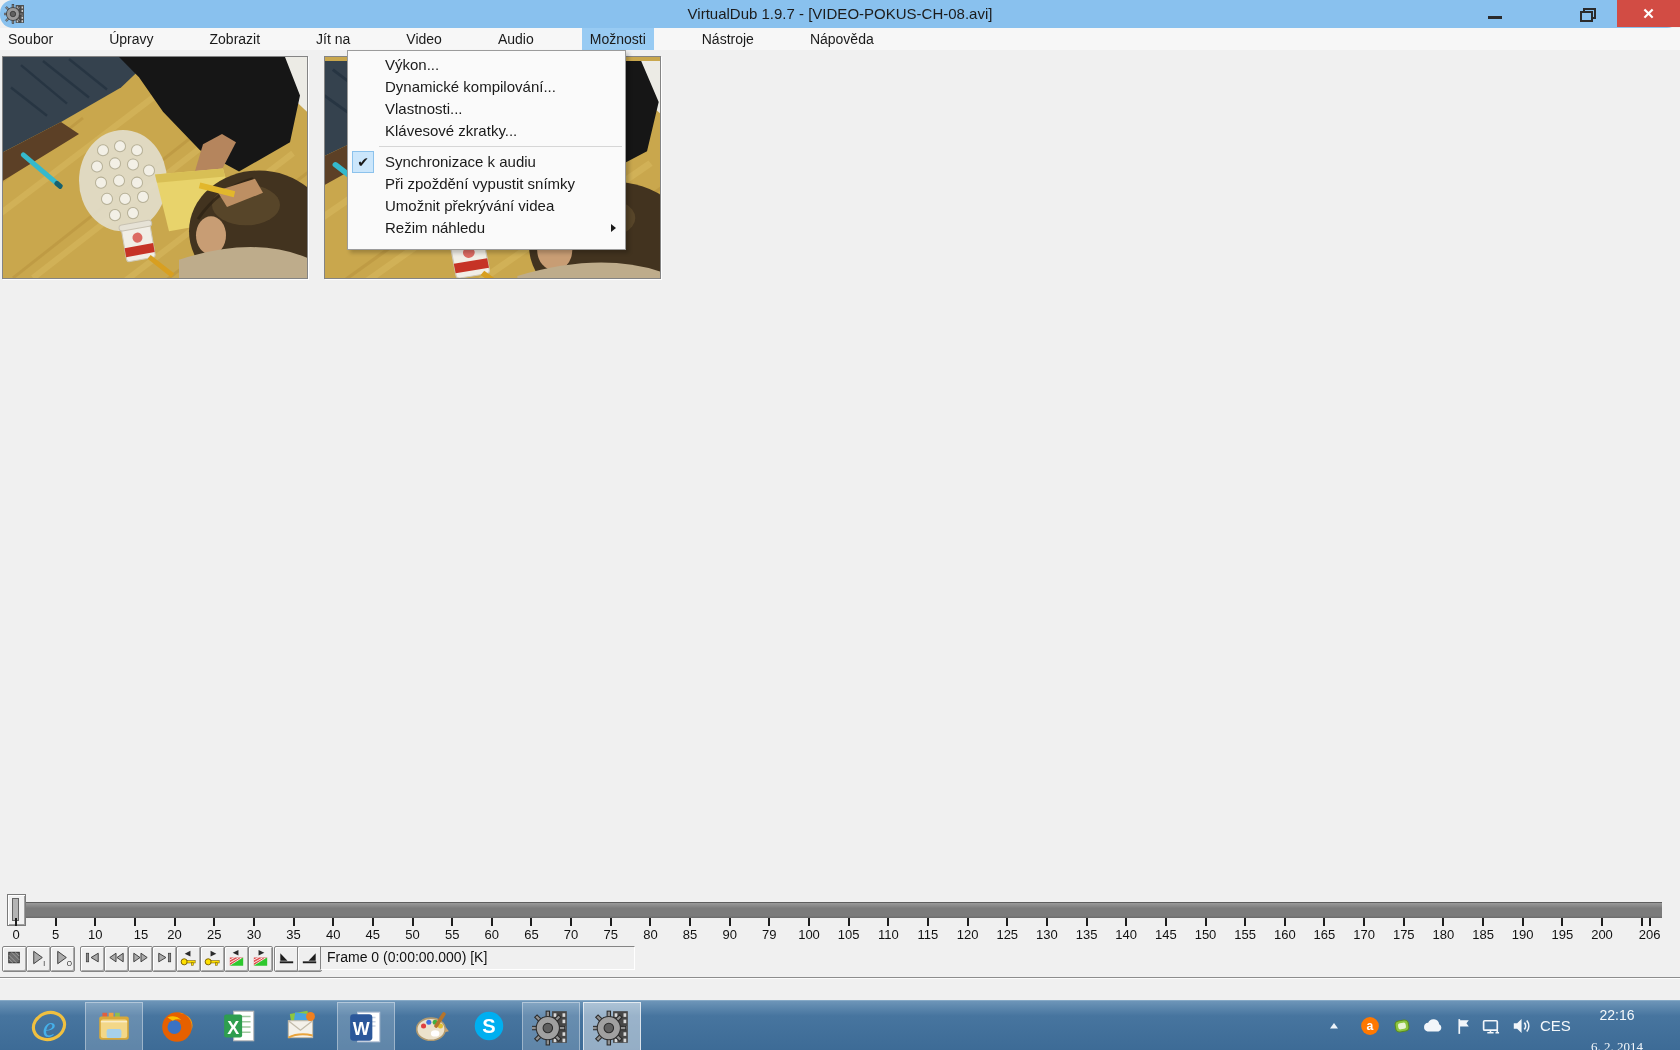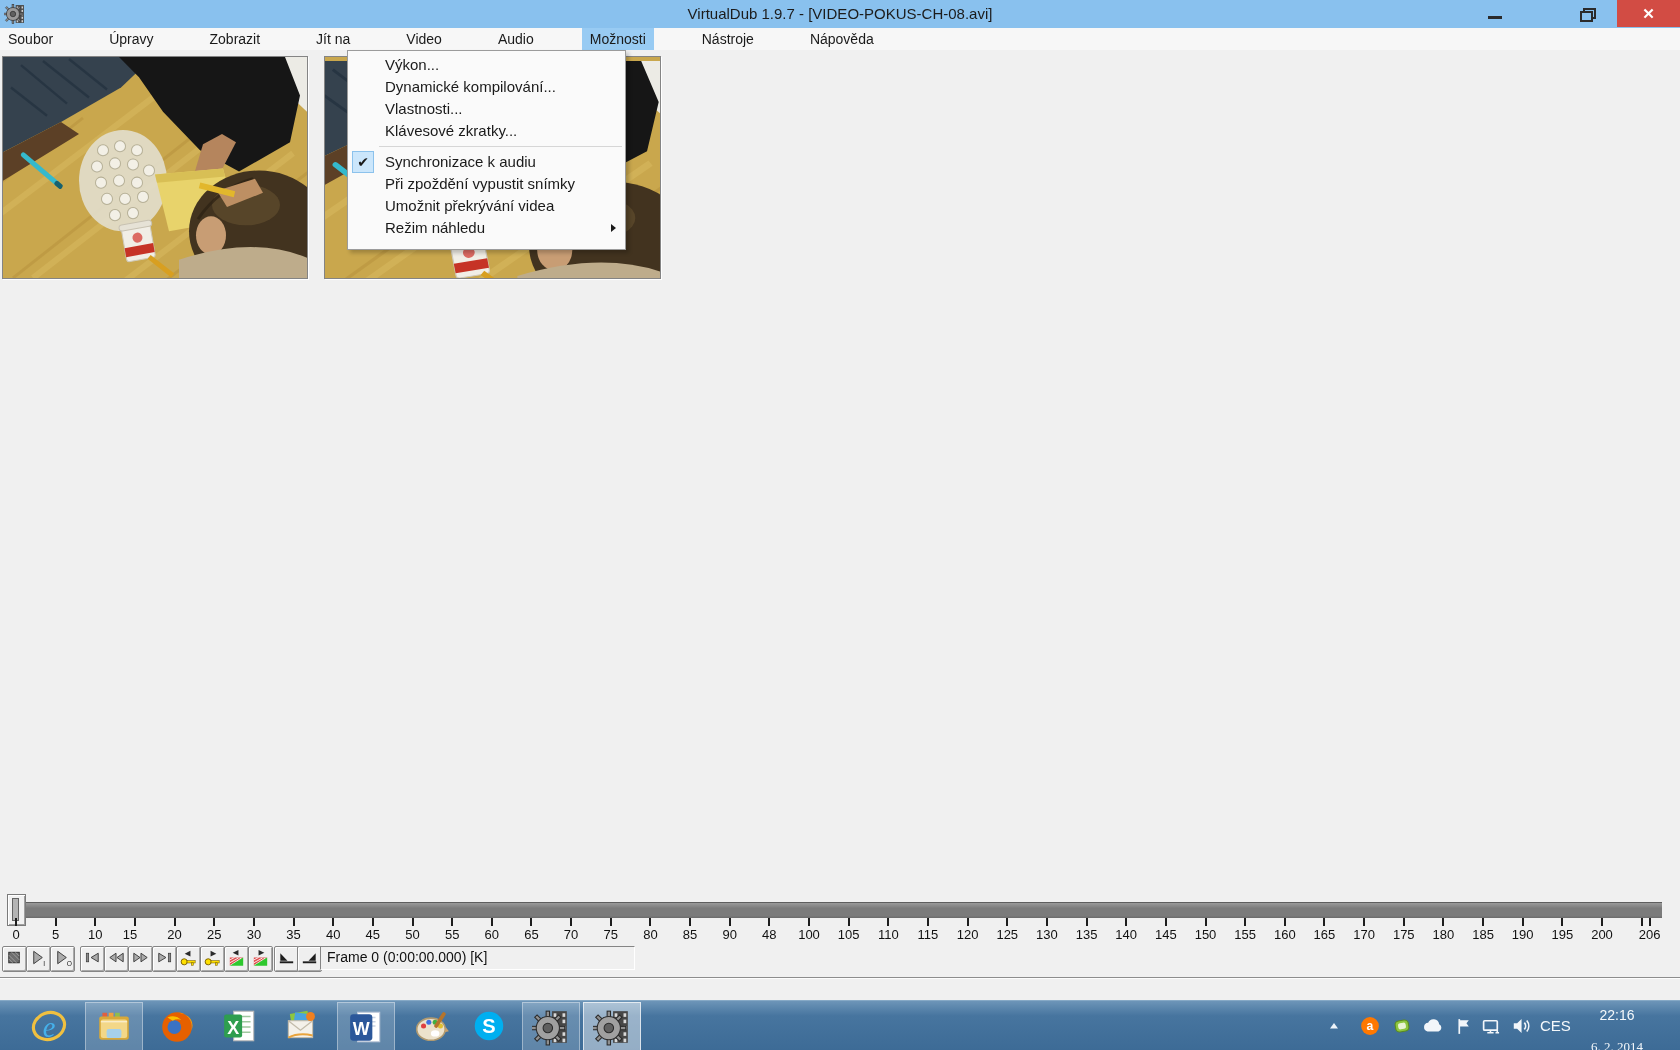--- a/index.html
+++ b/index.html
@@ -1,20 +1,20 @@
 <!DOCTYPE html>
 <html><head>
 <meta charset="utf-8">
 <style>
   html,body{margin:0;padding:0;background:#222;}
   .screen{position:relative;width:1680px;height:1050px;background:#f0f0f0;
           font-family:"Liberation Sans",sans-serif;overflow:hidden;}
 
   
-  .titlebar{position:absolute;left:0;top:0;width:1680px;height:28px;background:#89c1ee;}
+  .titlebar{position:absolute;left:0;top:0;width:1680px;height:28px;background:#89c1ee;border-radius:13px;}
   .titlebar .title{position:absolute;left:0;top:0;width:100%;height:28px;line-height:28px;
                    text-align:center;font-size:15px;color:#1c1c1c;}
   .appicon{position:absolute;left:4px;top:3px;width:22px;height:22px;}
   .winbtn{position:absolute;top:0;height:27px;display:flex;align-items:center;justify-content:center;cursor:default;}
   .wb-min{left:1462px;width:66px;}
   .wb-restore{left:1555px;width:62px;}
   .wb-close{left:1617px;width:63px;background:#d24c44;}
   .glyph-min{width:14px;height:3px;background:#2b2b2b;margin-top:8px;}
   .glyph-restore{position:relative;width:13px;height:11px;}
   .glyph-restore .b{position:absolute;border:2px solid #2b2b2b;background:transparent;}
@@ -299,21 +299,21 @@
       <div class="slot"></div>
     </div>
   <div id="ruler">
       <div class="tick" style="left: 15px;"></div>
       <div class="tick-label" style="left: 16px;">0</div>
       <div class="tick" style="left: 54.65px;"></div>
       <div class="tick-label" style="left: 55.65px;">5</div>
       <div class="tick" style="left: 94.3px;"></div>
       <div class="tick-label" style="left: 95.3px;">10</div>
       <div class="tick" style="left: 133.95px;"></div>
-      <div class="tick-label" style="left: 130px;">15</div>
+      <div class="tick-label" style="left: 141px;">15</div>
       <div class="tick" style="left: 173.6px;"></div>
       <div class="tick-label" style="left: 174.6px;">20</div>
       <div class="tick" style="left: 213.25px;"></div>
       <div class="tick-label" style="left: 214.25px;">25</div>
       <div class="tick" style="left: 252.9px;"></div>
       <div class="tick-label" style="left: 253.9px; text-align: center;">30</div>
       <div class="tick" style="left: 292.55px;"></div>
       <div class="tick-label" style="left: 293.55px;">35</div>
       <div class="tick" style="left: 332.2px;"></div>
       <div class="tick-label" style="left: 333.2px;">40</div>
@@ -331,21 +331,21 @@
       <div class="tick-label" style="left: 571.1px;">70</div>
       <div class="tick" style="left: 609.75px;"></div>
       <div class="tick-label" style="left: 610.75px;">75</div>
       <div class="tick" style="left: 649.4px;"></div>
       <div class="tick-label" style="left: 650.4px;">80</div>
       <div class="tick" style="left: 689.05px;"></div>
       <div class="tick-label" style="left: 690.05px;">85</div>
       <div class="tick" style="left: 728.7px;"></div>
       <div class="tick-label" style="left: 729.7px;">90</div>
       <div class="tick" style="left: 768.35px;"></div>
-      <div class="tick-label" style="left: 769.35px;">48</div>
+      <div class="tick-label" style="left: 769.35px;">79</div>
       <div class="tick" style="left: 808px;"></div>
       <div class="tick-label" style="left: 809px;">100</div>
       <div class="tick" style="left: 847.65px;"></div>
       <div class="tick-label" style="left: 848.65px;">105</div>
       <div class="tick" style="left: 887.3px;"></div>
       <div class="tick-label" style="left: 888.3px;">110</div>
       <div class="tick" style="left: 926.95px;"></div>
       <div class="tick-label" style="left: 927.95px;">115</div>
       <div class="tick" style="left: 966.6px;"></div>
       <div class="tick-label" style="left: 967.6px;">120</div>

